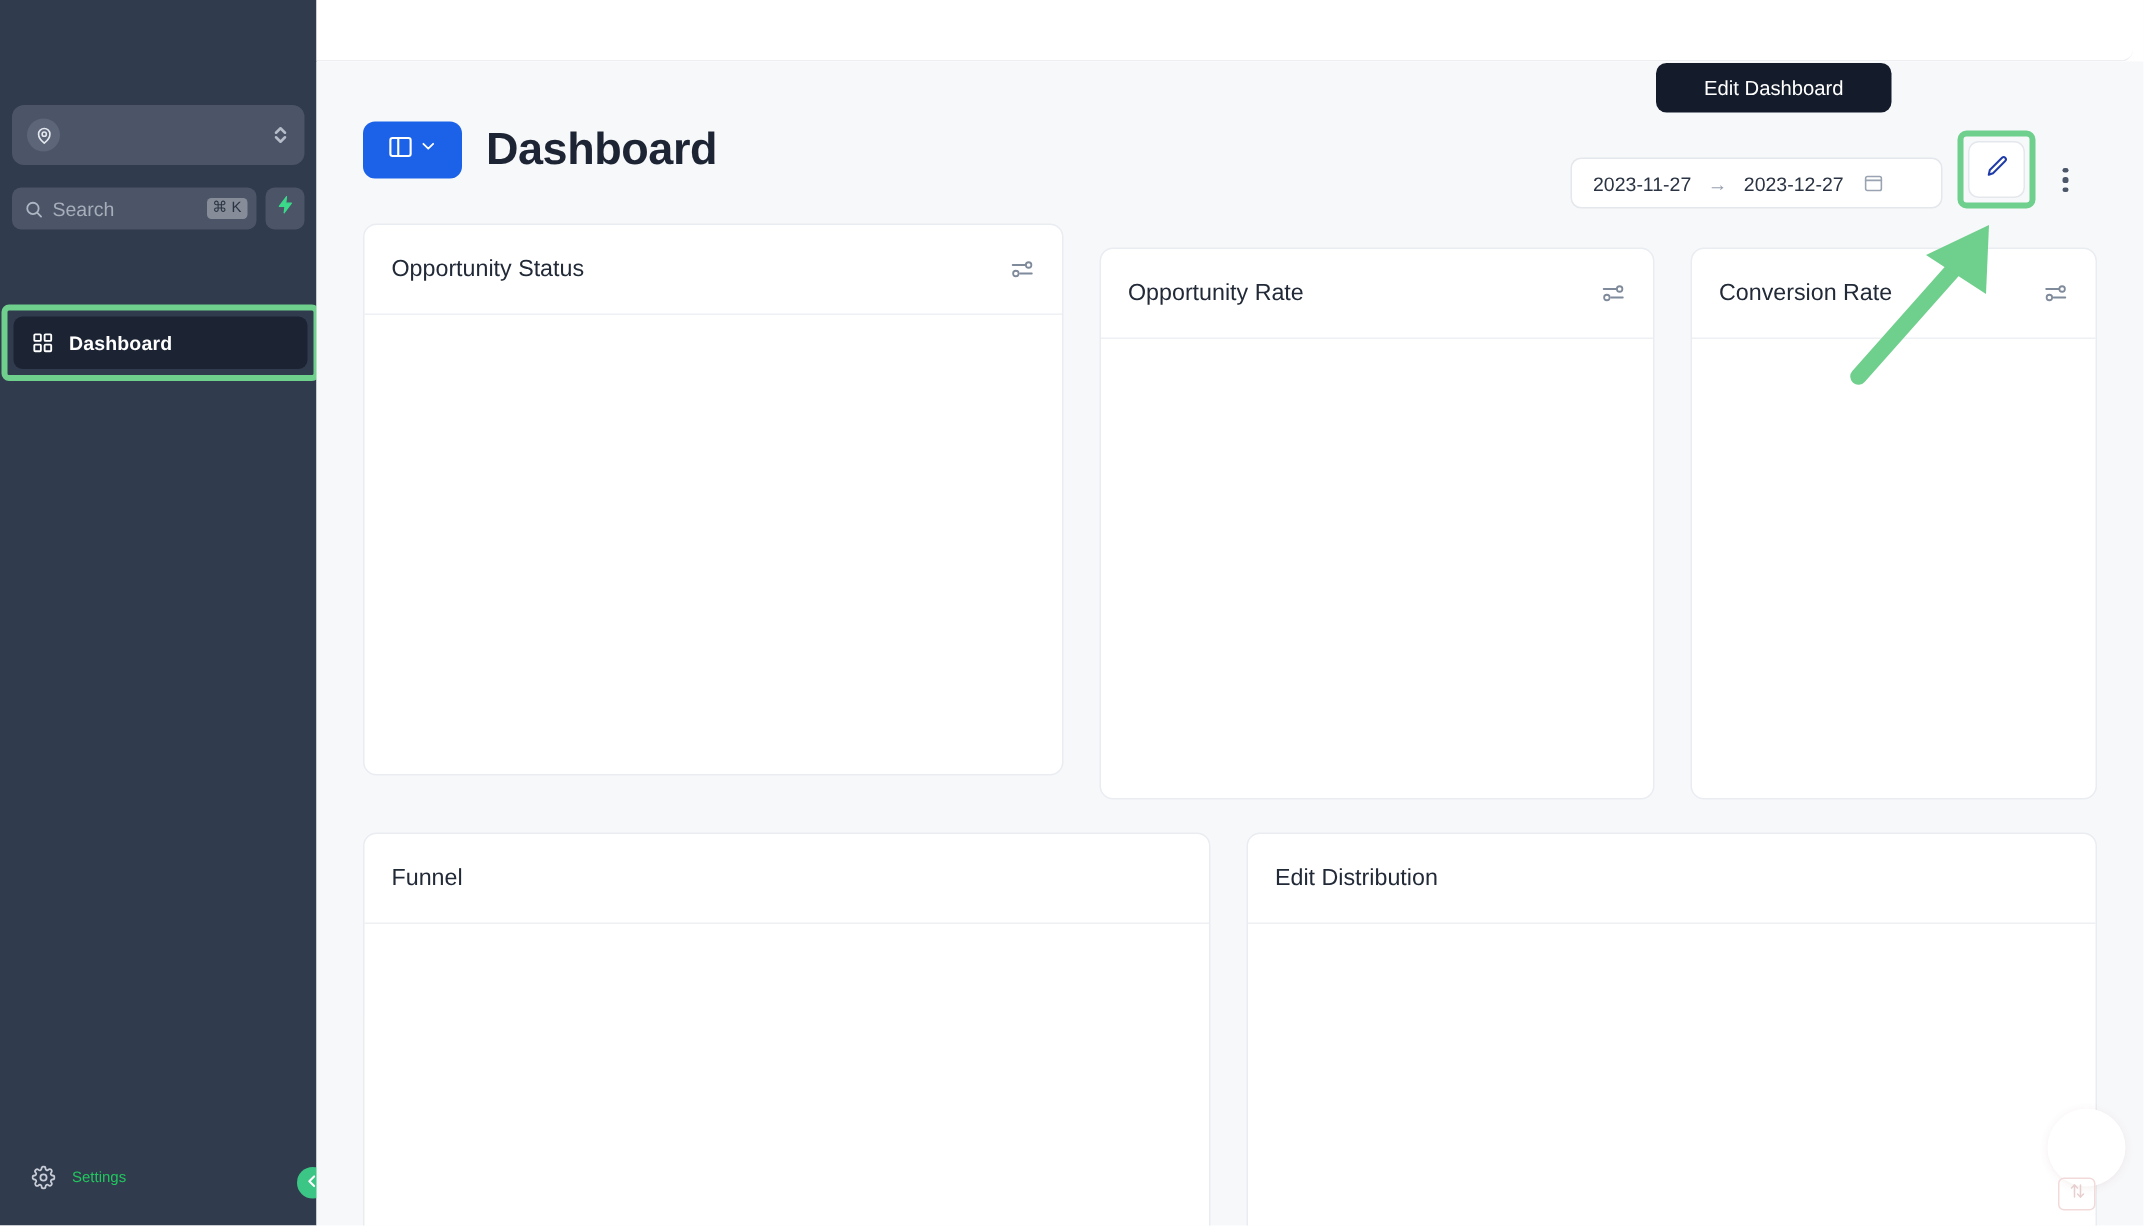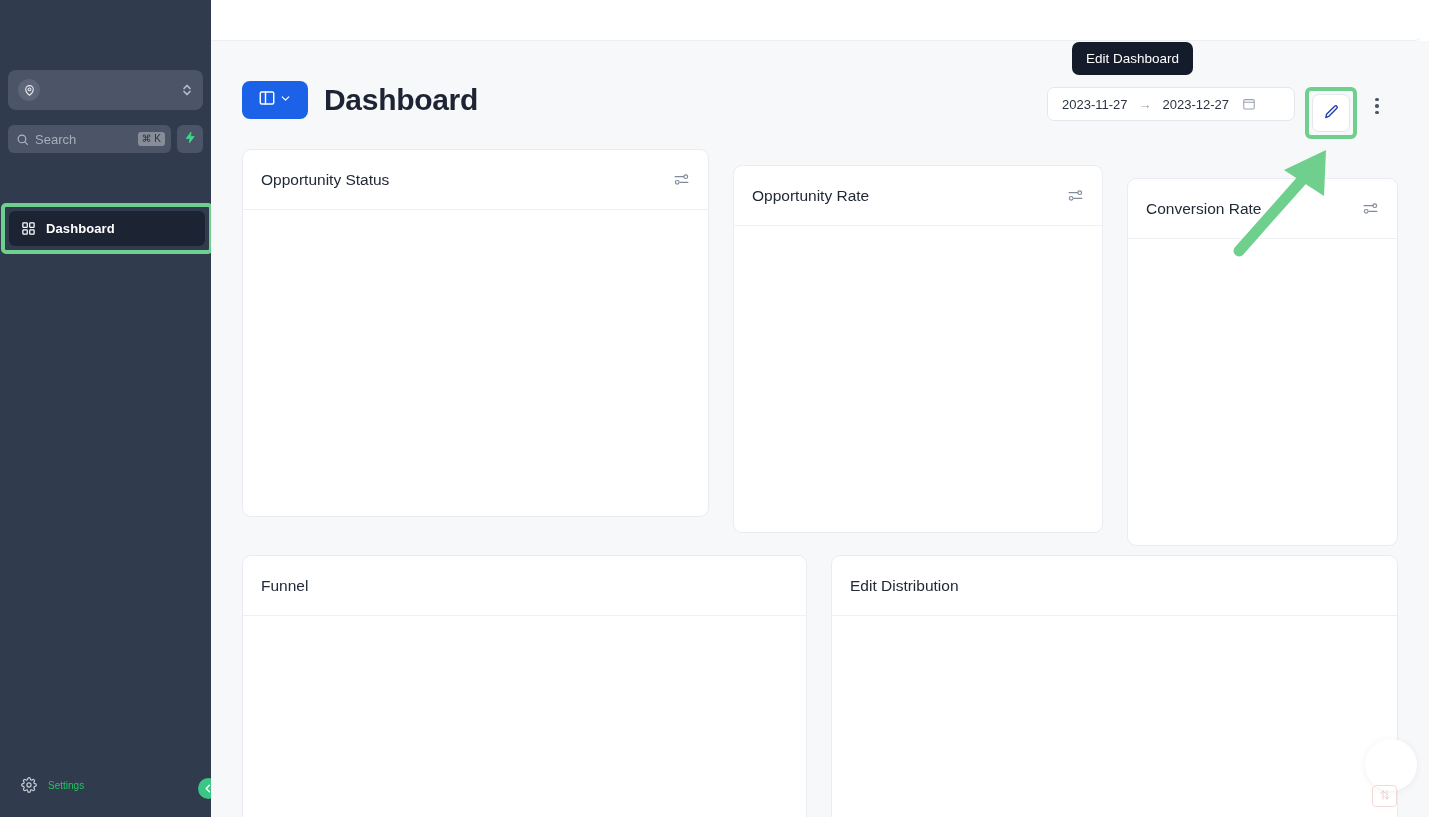--- a/index.html
+++ b/index.html
@@ -126,21 +126,21 @@
     display: flex; align-items: center; justify-content: center;
     gap: 3px; color: #ffffff;
   }
   .page-title {
     font-size: 30px; font-weight: 600; color: #1d2433;
     letter-spacing: -0.3px; line-height: 1;
   }
 
   .header-right {
     position: absolute; right: 11px; top: 6px;
-    display: flex; align-items: flex-start; gap: 10px;
+    display: flex; align-items: flex-end; gap: 10px;
   }
   .daterange {
     height: 34px; min-width: 248px;
     background: #ffffff; border: 1px solid #e4e7ec;
     border-radius: 7px;
     display: flex; align-items: center; gap: 11px;
     padding: 0 10px 0 14px;
     font-size: 13px; color: #2b3443;
   }
   .daterange .arrow { color: #97a0af; font-size: 13px; }
@@ -160,24 +160,24 @@
     color: #1f3ca8;
   }
   .kebab {
     width: 20px; height: 38px;
     display: flex; flex-direction: column; align-items: center; justify-content: center;
     gap: 3px;
   }
   .kebab i { width: 3.5px; height: 3.5px; border-radius: 50%; background: #4b5668; display:block; }
 
   .tooltip {
-    position: absolute; left: 1072px; top: 42px;
+    position: absolute; left: 1104px; top: 42px;
     background: #141b2b; color: #ffffff;
     border-radius: 7px;
-    padding: 9px 14px; font-size: 13.5px;
+    padding: 9px 32px; font-size: 13.5px;
     white-space: nowrap;
     z-index: 40;
   }
 
   
   .card {
     position: absolute;
     background: #ffffff;
     border: 1px solid #e9ecf1;
     border-radius: 9px;
@@ -187,21 +187,21 @@
     border-bottom: 1px solid #eef0f4;
     display: flex; align-items: center; justify-content: space-between;
     padding: 0 18px;
   }
   .card-title { font-size: 15.5px; color: #222a38; font-weight: 400; }
   .card-gear { color: #7f8a9b; display: flex; }
   .card-body { flex: 1; }
 
   .c1 { left: 31px;  top: 108px; width: 467px; height: 368px; }
   .c2 { left: 522px; top: 124px; width: 370px; height: 368px; }
-  .c3 { left: 916px; top: 124px; width: 271px; height: 368px; margin-top: 13px; }
+  .c3 { left: 916px; top: 124px; width: 271px; height: 368px; }
   .c4 { left: 31px;  top: 514px; width: 565px; height: 303px; }
   .c5 { left: 620px; top: 514px; width: 567px; height: 303px; }
 
   
   .anno-arrow {
     position: absolute; left: 1225px; top: 138px;
     width: 115px; height: 125px;
     z-index: 35; pointer-events: none;
   }
 

